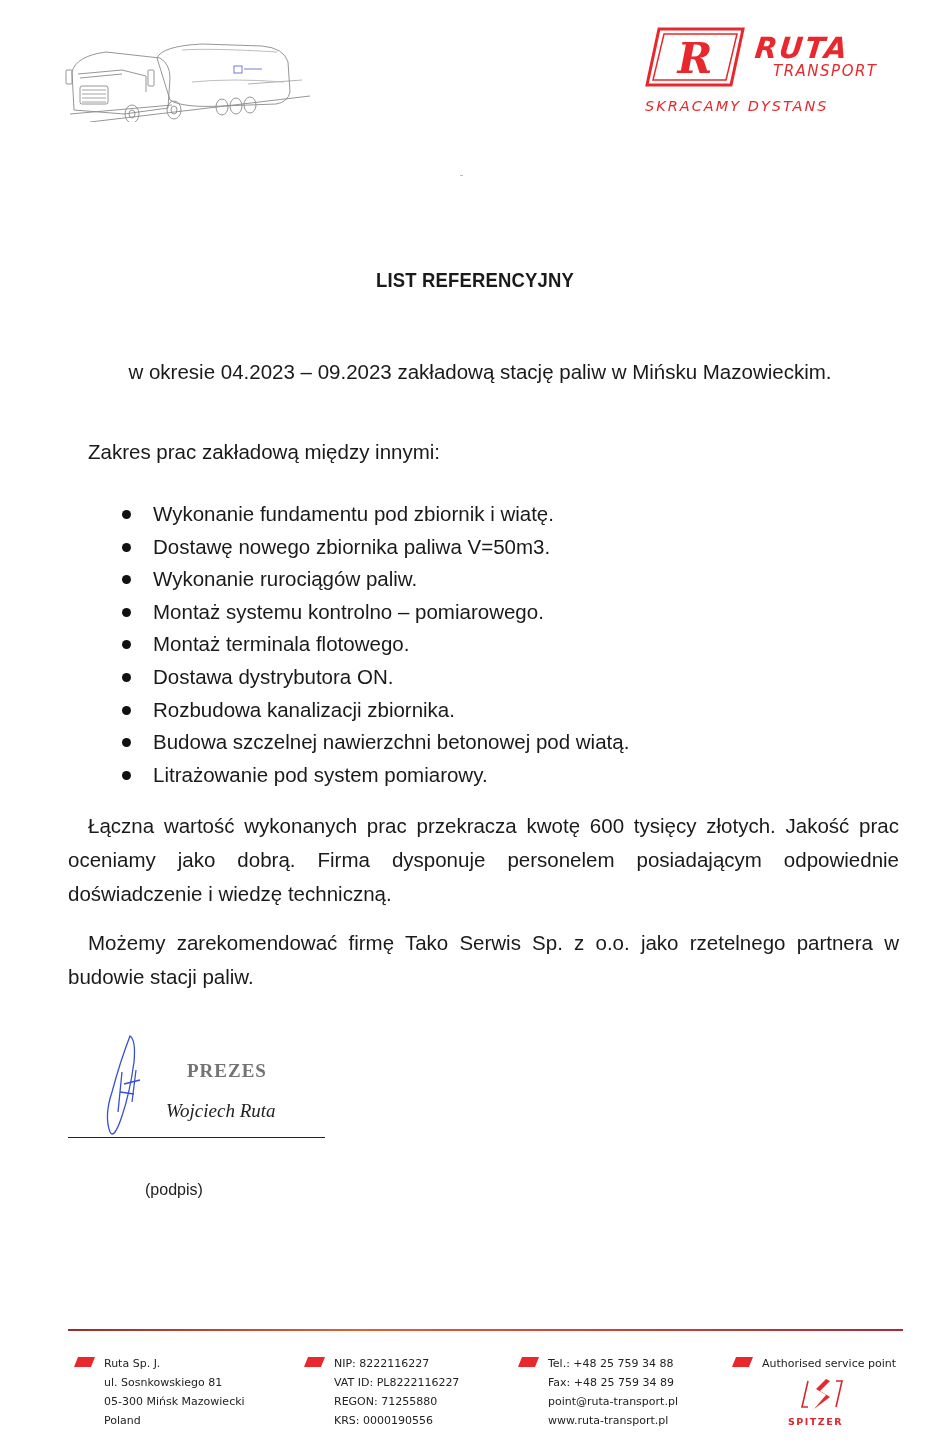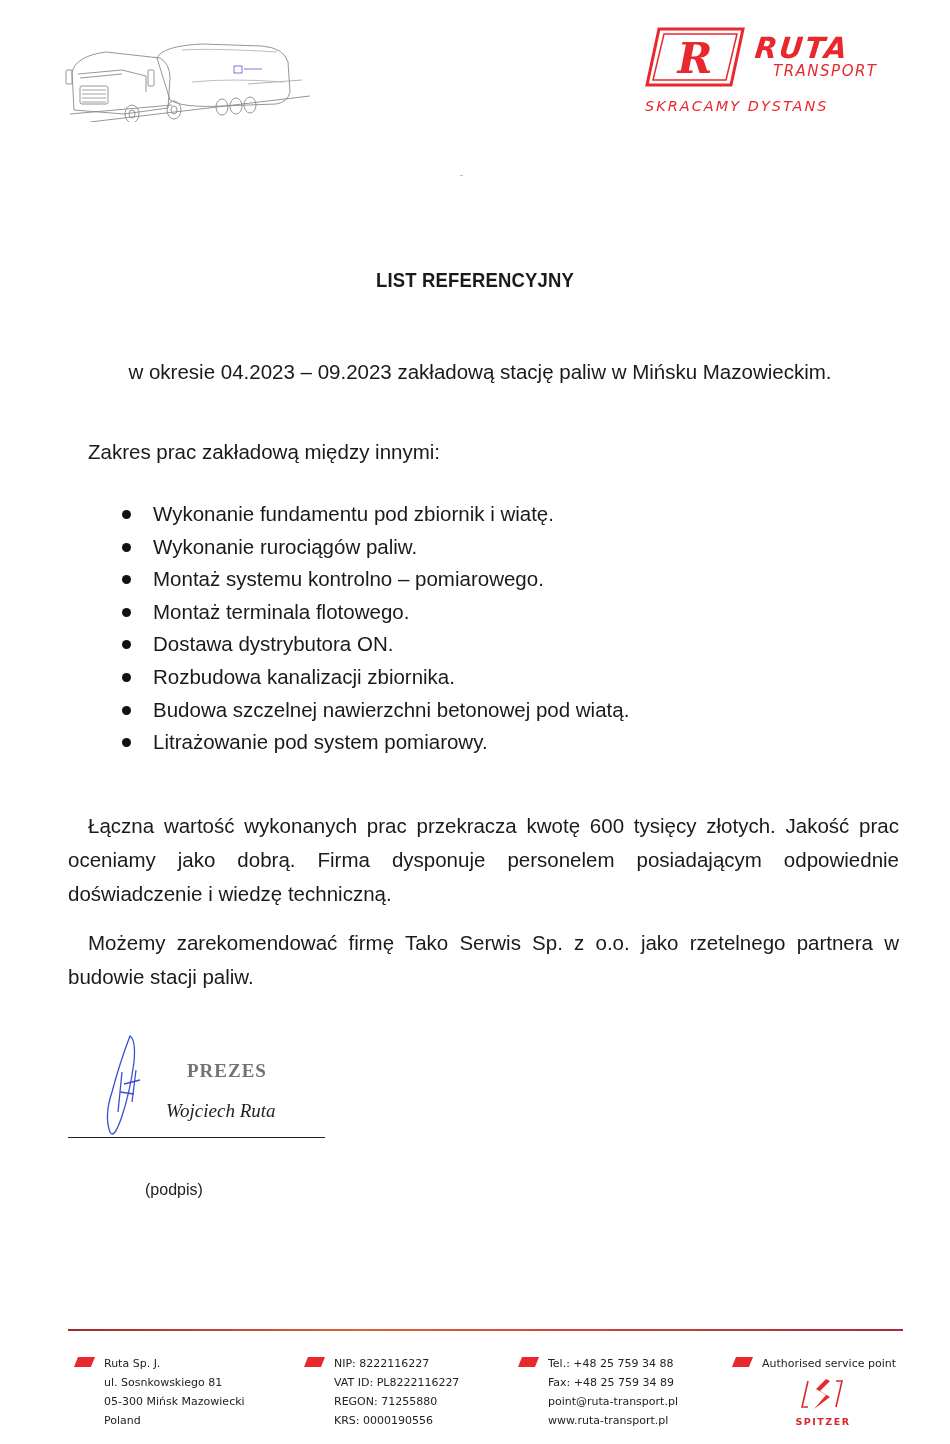--- a/index.html
+++ b/index.html
@@ -146,21 +146,21 @@
       background: #e8282d;
       transform: skewX(-22deg);
     }
     .fcol div { white-space: nowrap; }
     .fcol1 { left: 104px; }
     .fcol2 { left: 334px; }
     .fcol3 { left: 548px; }
     .fcol4 { left: 762px; }
     .spitzer-logo { left: 800px; top: 1377px; width: 44px; height: 34px; }
     .spitzer-name {
-      left: 788px; top: 1416px; width: 70px; text-align: center;
+      left: 788px; top: 1416px; width: 70px; 
       font-family: "DejaVu Sans", sans-serif;
       font-weight: bold; font-size: 9.5px; letter-spacing: 1.5px;
       color: #d8282d;
     }
     .speck { width: 3px; height: 1px; background: #bbb; }
   </style>
 </head>
 <body>
 
 <svg class="abs truck" viewBox="0 0 250 100" fill="none" stroke="#8a8a8a" stroke-width="0.9">
@@ -207,20 +207,21 @@
 <div class="abs title">LIST REFERENCYJNY</div>
 
 <div class="abs intro">
   <span>w okresie 04.2023 – 09.2023 zakładową stację paliw w Mińsku Mazowieckim.</span>
 </div>
 
 <div class="abs scope-lead">Zakres prac zakładową między innymi:</div>
 
 <ul class="abs bullets">
   <li><span class="dot"></span><span>Wykonanie fundamentu pod zbiornik i wiatę.</span></li>
+  <li><span class="dot"></span><span>Dostawę nowego zbiornika paliwa V=50m3.</span></li>
   <li><span class="dot"></span><span>Wykonanie rurociągów paliw.</span></li>
   <li><span class="dot"></span><span>Montaż systemu kontrolno – pomiarowego.</span></li>
   <li><span class="dot"></span><span>Montaż terminala flotowego.</span></li>
   <li><span class="dot"></span><span>Dostawa dystrybutora ON.</span></li>
   <li><span class="dot"></span><span>Rozbudowa kanalizacji zbiornika.</span></li>
   <li><span class="dot"></span><span>Budowa szczelnej nawierzchni betonowej pod wiatą.</span></li>
   <li><span class="dot"></span><span>Litrażowanie pod system pomiarowy.</span></li>
 </ul>
 
 <div class="abs para para1">

